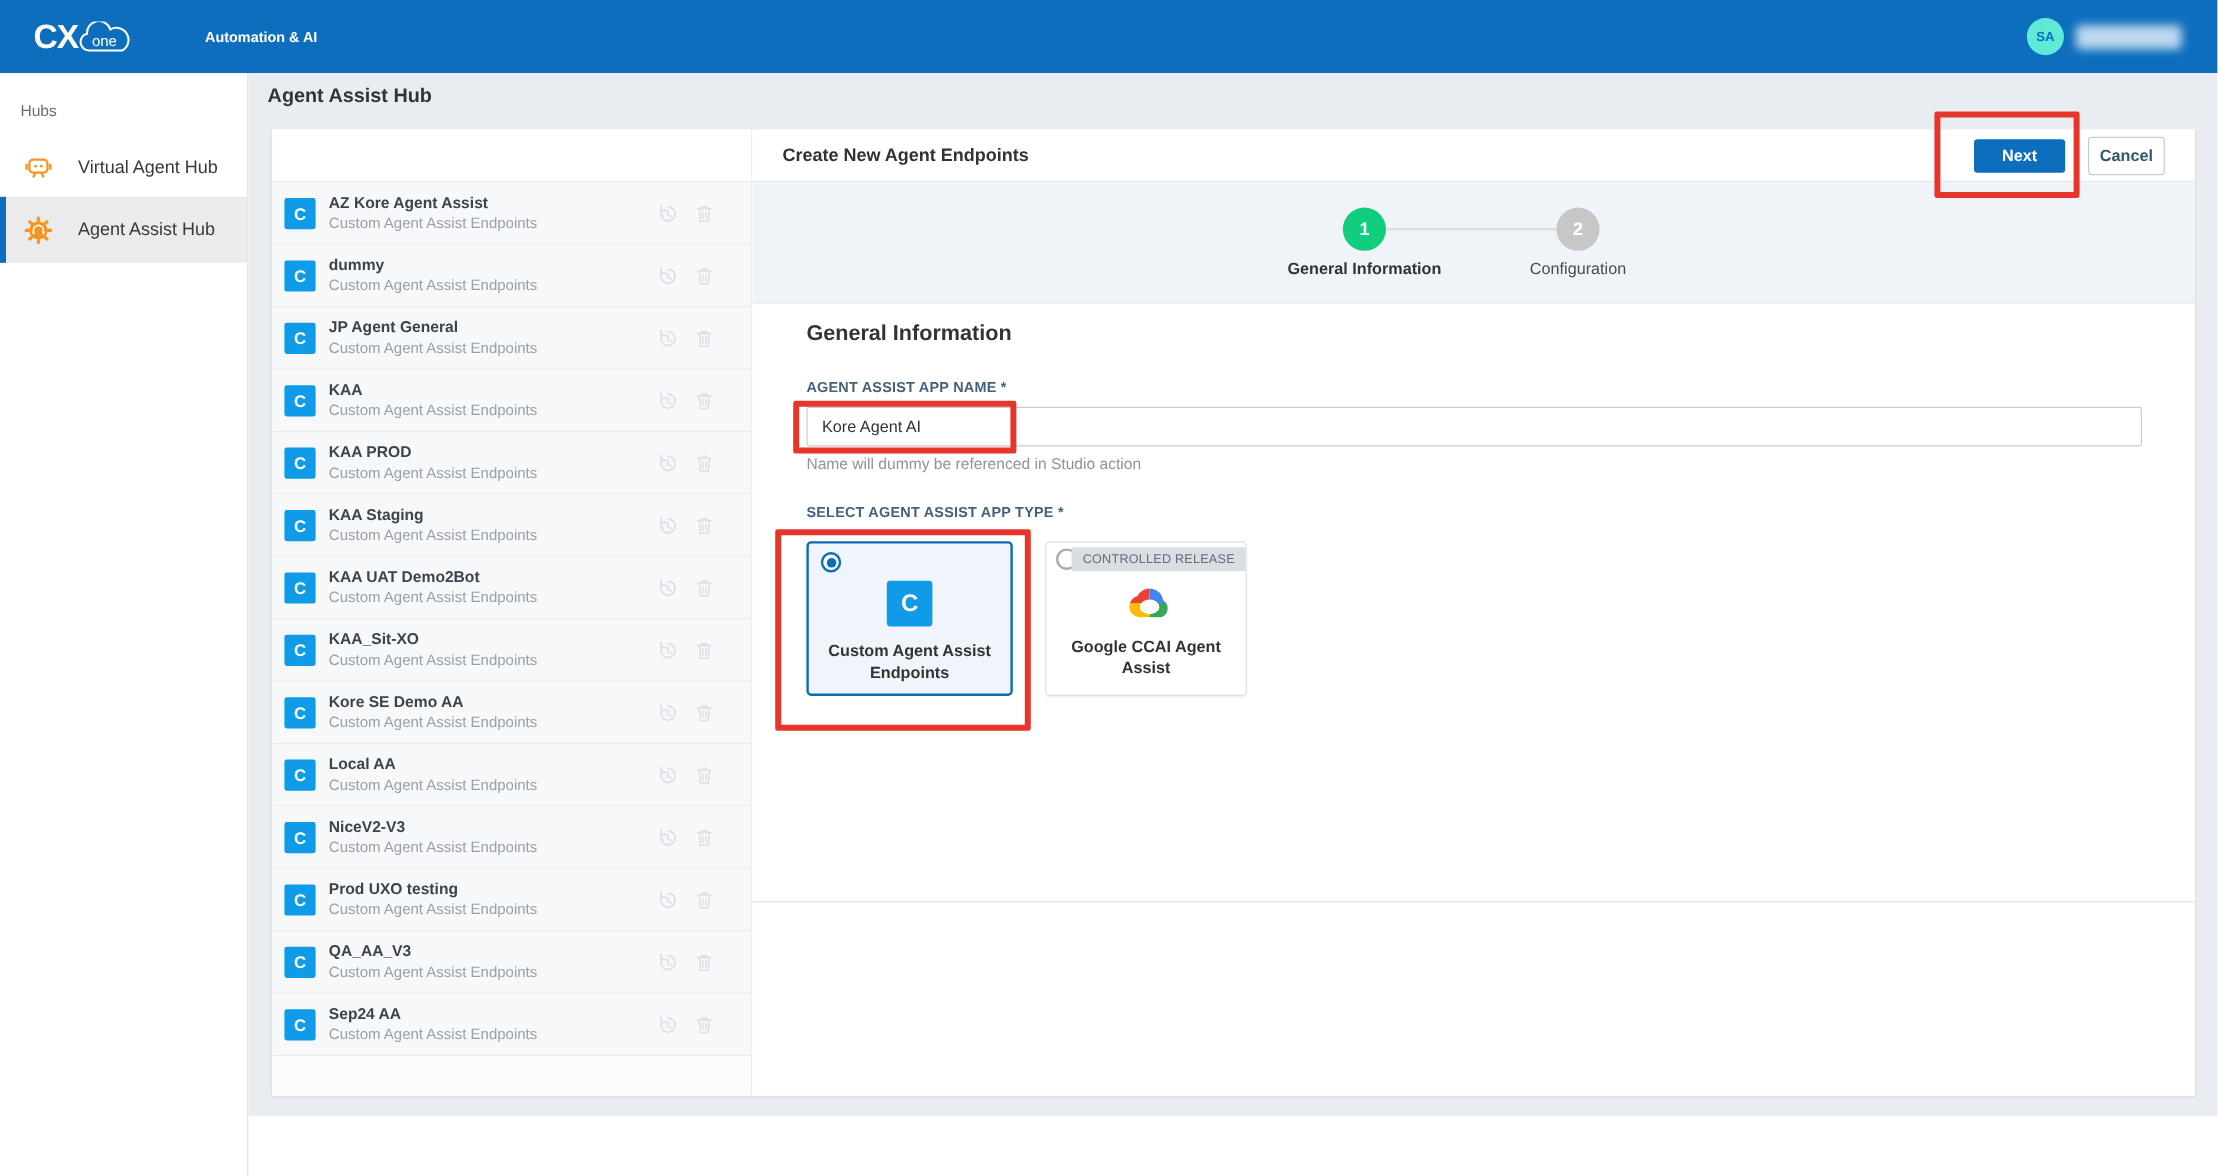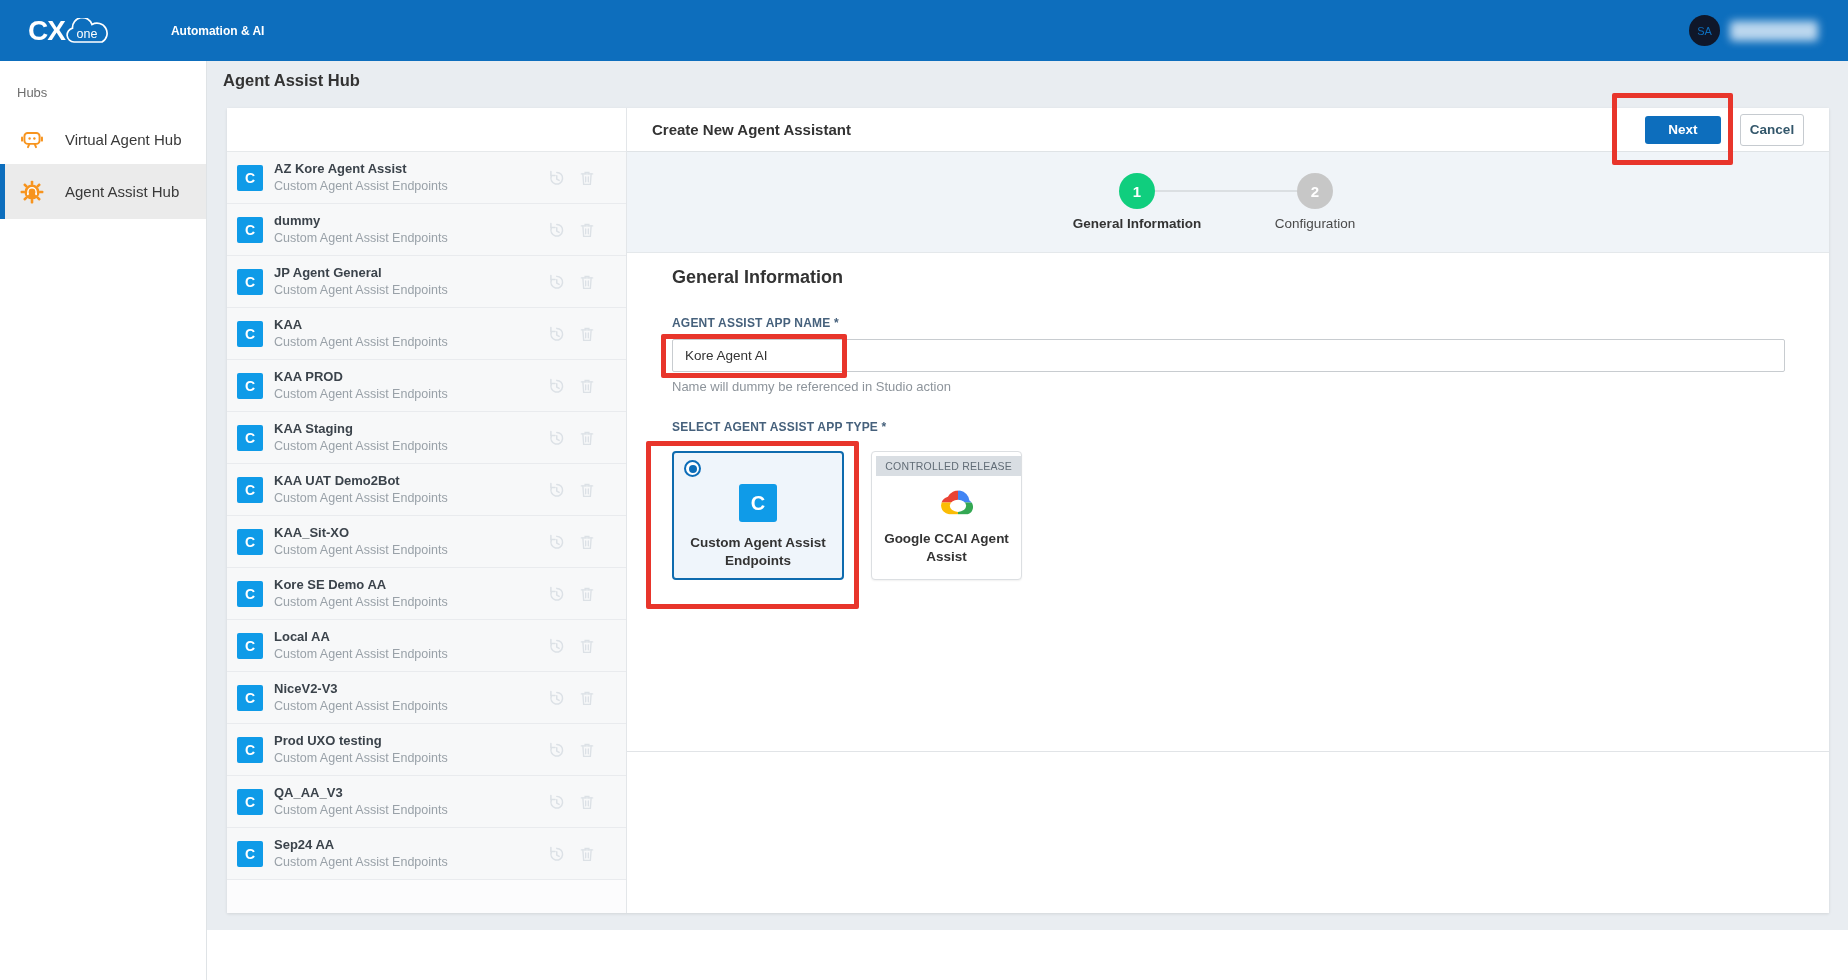--- a/index.html
+++ b/index.html
@@ -8,22 +8,22 @@
   .stage { position:relative; width:1848px; height:980px; }
 
   
   .topbar { position:absolute; left:0; top:0; width:1848px; height:61px; background:#0D6EBD;
             display:flex; align-items:center; }
   .logo { display:flex; align-items:center; margin-left:28px; }
   .logo .cx { color:#fff; font-size:28px; font-weight:700; letter-spacing:-1px; }
   .logo svg { margin-left:-2px; margin-top:4px; }
   .app-title { color:#fff; font-size:12px; font-weight:700; margin-left:58px; }
   .topbar-right { margin-left:auto; display:flex; align-items:center; margin-right:30px; }
-  .avatar { width:31px; height:31px; border-radius:50%; background:#0f172a; color:#0D6EBD;
-            font-size:11px; font-weight:400; display:flex; align-items:center; justify-content:center; cursor:pointer;margin-left:20px; }
+  .avatar { width:31px; height:31px; border-radius:50%; background:#5eead4; color:#0D6EBD;
+            font-size:11px; font-weight:700; display:flex; align-items:center; justify-content:center; cursor:pointer;margin-left:20px; }
   .user-blur { width:88px; height:20px; margin-left:10px; border-radius:3px;
                background:#bcd7ee; filter:blur(4px); }
 
   
   .sidebar { position:absolute; left:0; top:61px; width:207px; height:919px; background:#fff;
              border-right:1px solid #DFE3E6; }
   .sidebar-section { color:#6E6E6E; font-size:13px; padding:24px 0 14px 17px; }
   .side-item { position:relative; height:50px; display:flex; align-items:center; cursor:pointer; }
   .side-item.selected { background:#EBEBEB; height:55px; }
   .side-item.selected::before { content:""; position:absolute; left:0; top:0; bottom:0; width:5px; background:#0D6EBD; }
@@ -76,21 +76,21 @@
   .form-heading { position:absolute; left:45px; top:14px; font-size:18px; font-weight:700; color:#333; }
   .field-label { position:absolute; left:45px; font-size:12px; font-weight:700; color:#46617C; letter-spacing:.2px; }
   .lbl-name { top:63px; }
   .name-input { position:absolute; left:45px; top:86px; width:1113px; height:33px; border:1px solid #C8CCD0;
                 border-radius:2px; padding:0 12px; font-size:13.5px; color:#333; font-family:inherit; background:#fff; }
   .helper { position:absolute; left:45px; top:126px; font-size:13px; color:#8D949B; }
   .lbl-type { top:167px; }
   .cards { position:absolute; left:45px; top:198px; display:flex; gap:27px; }
   .type-card { position:relative; width:172px; height:129px; border-radius:4px; cursor:pointer; }
   .card-custom { background:#EFF5FB; border:2px solid #0E6BAE; }
-  .card-google { width:151px; background:#fff; border:1px solid #DCDFE2; box-shadow:0 1px 2px rgba(0,0,0,.06); }
+  .card-google { width:168px; background:#fff; border:1px solid #DCDFE2; box-shadow:0 1px 2px rgba(0,0,0,.06); }
   .radio { position:absolute; border-radius:50%; background:#fff; }
   .radio-on { left:10px; top:7px; width:17px; height:17px; border:2px solid #0C6DB8; }
   .radio-on::after { content:""; position:absolute; left:2.5px; top:2.5px; width:8px; height:8px;
                      border-radius:50%; background:#0C6DB8; }
   .radio-off { left:8px; top:5px; width:18px; height:18px; border:2px solid #A8AEB4; }
   .card-c { position:absolute; left:65px; top:31px; width:38px; height:38px; background:#0F9BE8; border-radius:3px;
             color:#fff; font-size:20px; font-weight:700; display:flex; align-items:center; justify-content:center; }
   .card-label { position:absolute; left:0; right:0; top:81px; text-align:center; font-size:13.5px; font-weight:700;
                 color:#333; line-height:1.35; padding:0 6px; }
   .badge { position:absolute; top:4px; right:0; background:#D9DEE3; color:#616C76; font-size:10.5px;
@@ -457,21 +457,21 @@
         <path d="M9.5 6.5V4.5h5v2"></path>
         <path d="M6.5 6.5l1 14h9l1-14"></path>
         <path d="M10.2 10.5v6.5 M13.8 10.5v6.5"></path>
       </svg>
     </div>
   </div>
 </div>
 
     <div class="create-panel">
       <div class="panel-head">
-        <span class="panel-title">Create New Agent Assistant</span>
+        <span class="panel-title">Create New Agent Endpoints</span>
         <span class="head-btns">
           <button class="btn-next">Next</button>
           <button class="btn-cancel">Cancel</button>
         </span>
       </div>
 
       <div class="panel-steps">
         <div class="step-line"></div>
         <div class="step-circle step-1">1</div>
         <div class="step-circle step-2">2</div>

